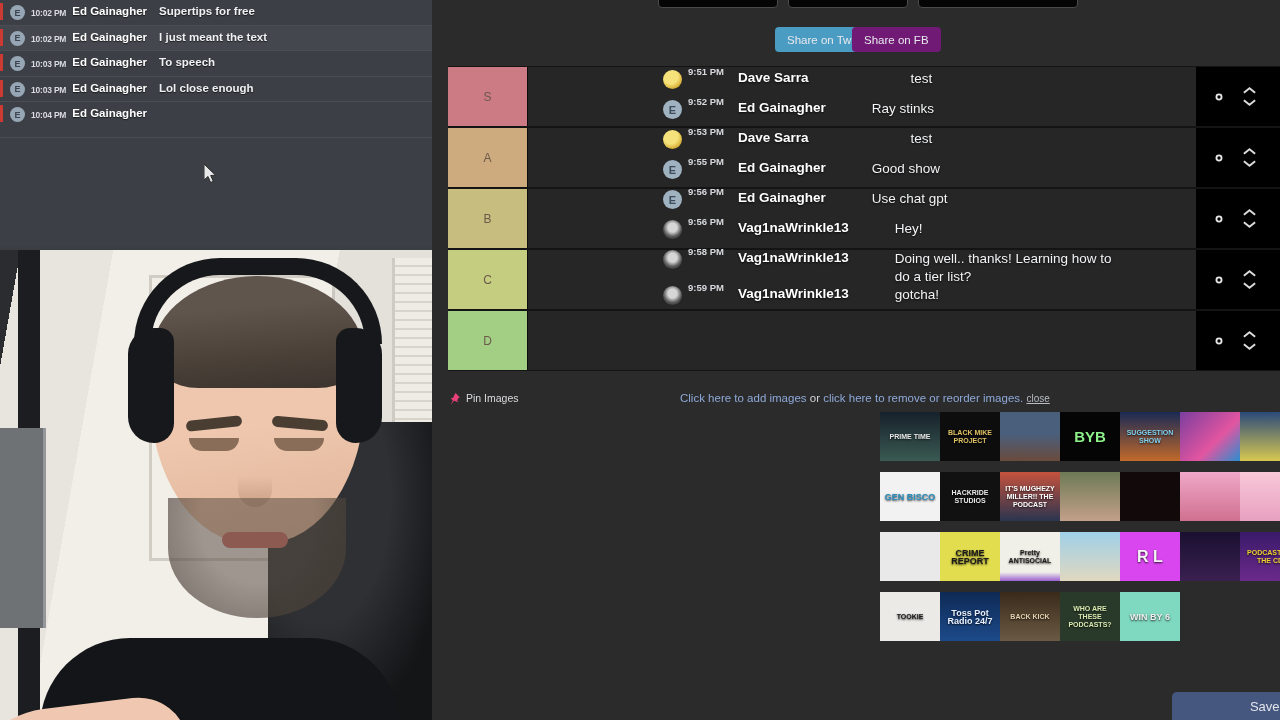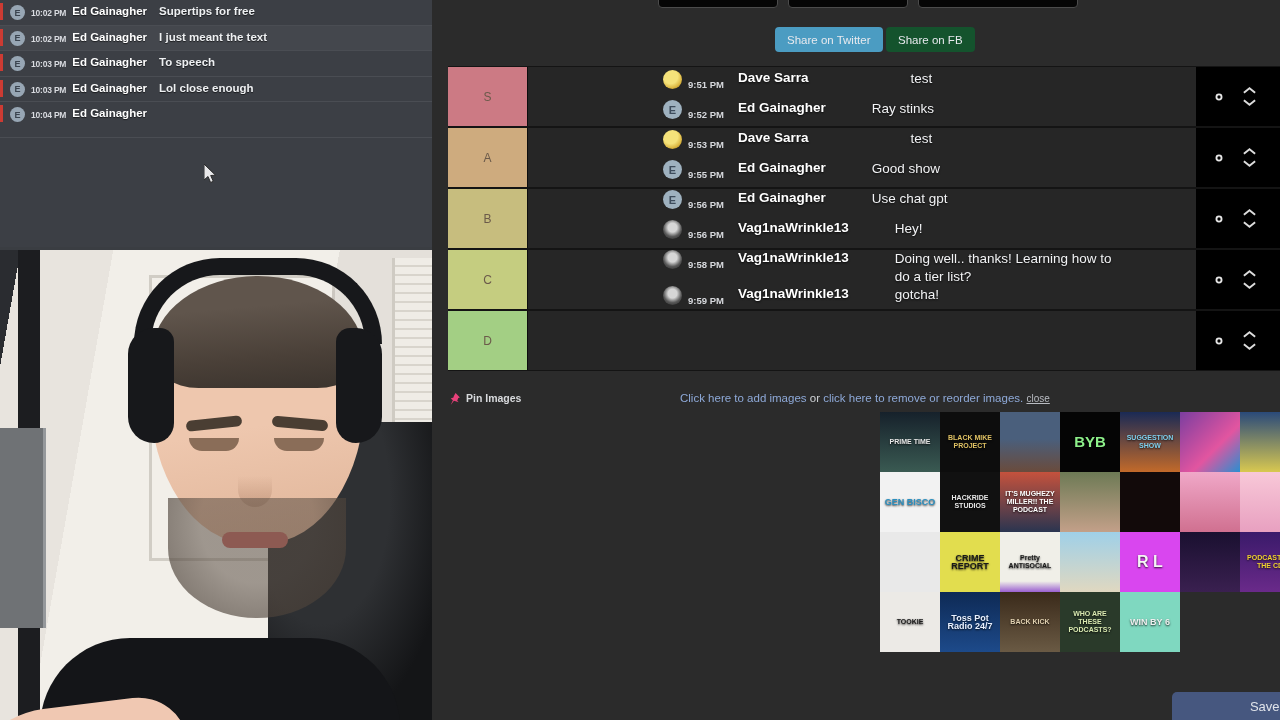--- a/index.html
+++ b/index.html
@@ -167,21 +167,21 @@
   #tb1 { left: 226px; width: 120px; }
   #tb2 { left: 356px; width: 120px; }
   #tb3 { left: 486px; width: 160px; }
   .share-btn {
     position: absolute; top: 27px; height: 25px;
     border: none; border-radius: 4px;
     color: #e7e9ee; font-size: 11.5px; font-family: "Liberation Sans", sans-serif;
     cursor: pointer; padding: 0 12px;
   }
   #share-tw { left: 343px; background: #4b9cc2; }
-  #share-fb { left: 454px; background: #14532d; }
+  #share-fb { left: 420px; background: #701a75; }
 
   
   #tier-table {
     position: absolute; left: 16px; top: 66px;
     width: 848px; height: 310px;
   }
   .tier-row {
     position: relative; display: flex; height: 61px;
     border-top: 1px solid #141414; border-bottom: 1px solid #141414;
     background: #262626;
@@ -219,57 +219,57 @@
     flex: 0 0 auto; margin-top: 4px;
     display: flex; align-items: center; justify-content: center;
     font-size: 11px; font-weight: bold; overflow: hidden;
   }
   .cav.e { background: #9fb2c0; color: #3d4c5c; }
   .cav.dave { background: radial-gradient(circle at 40% 35%, #f5e27a 0 42%, #d9b23c 70%, #3a2c16 100%); }
   .cav.ted { background: radial-gradient(circle at 50% 45%, #0d4a3e 0 45%, #04231d 100%); }
   .cav.vag { background: radial-gradient(circle at 50% 40%, #d6d6d6 0 30%, #5a5a5a 60%, #1b1b1b 100%); }
   .ctime {
     font-size: 9.5px; font-weight: bold; color: #d7d9dd;
-    margin-left: 6px; margin-top: 13px; white-space: nowrap;
+    margin-left: 6px; margin-top: 0; white-space: nowrap;
   }
   .cname {
     font-size: 13.5px; font-weight: bold; color: #ffffff;
     margin-left: 14px; margin-top: 4px; white-space: nowrap;
     text-shadow: 0 1px 2px rgba(0,0,0,.75);
   }
   .cmsg {
     font-size: 13.5px; color: #f2f3f5; margin-top: 4px;
     line-height: 18px; text-shadow: 0 1px 2px rgba(0,0,0,.75);
     max-width: 300px;
     padding-left: 32px;
   }
   .cmsg.pad { margin-left: 14px; }
 
   
   #pin-bar {
     position: absolute; left: 16px; top: 388px; width: 848px; height: 20px;
     display: flex; align-items: center;
   }
   #pin-left { display: flex; align-items: center; gap: 5px; width: 200px; }
-  #pin-label { font-size: 10.5px; font-weight: bold; color: #d8dadd; }
+  #pin-label { font-size: 10.5px; font-weight: normal; color: #d8dadd; }
   #pin-links {
     flex: 1 1 auto; text-align: left; font-size: 11.5px; color: #cfd2d6;
     padding-left: 32px;
   }
   #pin-links a { color: #8ea9d8; text-decoration: none; cursor: pointer; }
   #pin-links a.close-link { color: #b9bcc2; text-decoration: underline; font-size: 10px; }
 
   
   #img-grid {
     position: absolute; left: 448px; top: 412px;
     width: 832px; height: 240px;
   }
   .grid-row { display: flex; height: 60px; }
   .tile {
-    width: 60px; height: 60px; flex: 0 0 60px;
+    width: 60px; height: 49px; flex: 0 0 60px;
     overflow: hidden; position: relative;
     font-size: 7px; color: #fff;
     display: flex; align-items: center; justify-content: center;
     text-align: center; font-weight: bold; line-height: 8px;
   }
   .tile span { padding: 1px; text-shadow: 0 1px 2px rgba(0,0,0,.8); }
 
   
   #save-btn {
     position: absolute; left: 740px; top: 692px; width: 262px; height: 28px;

